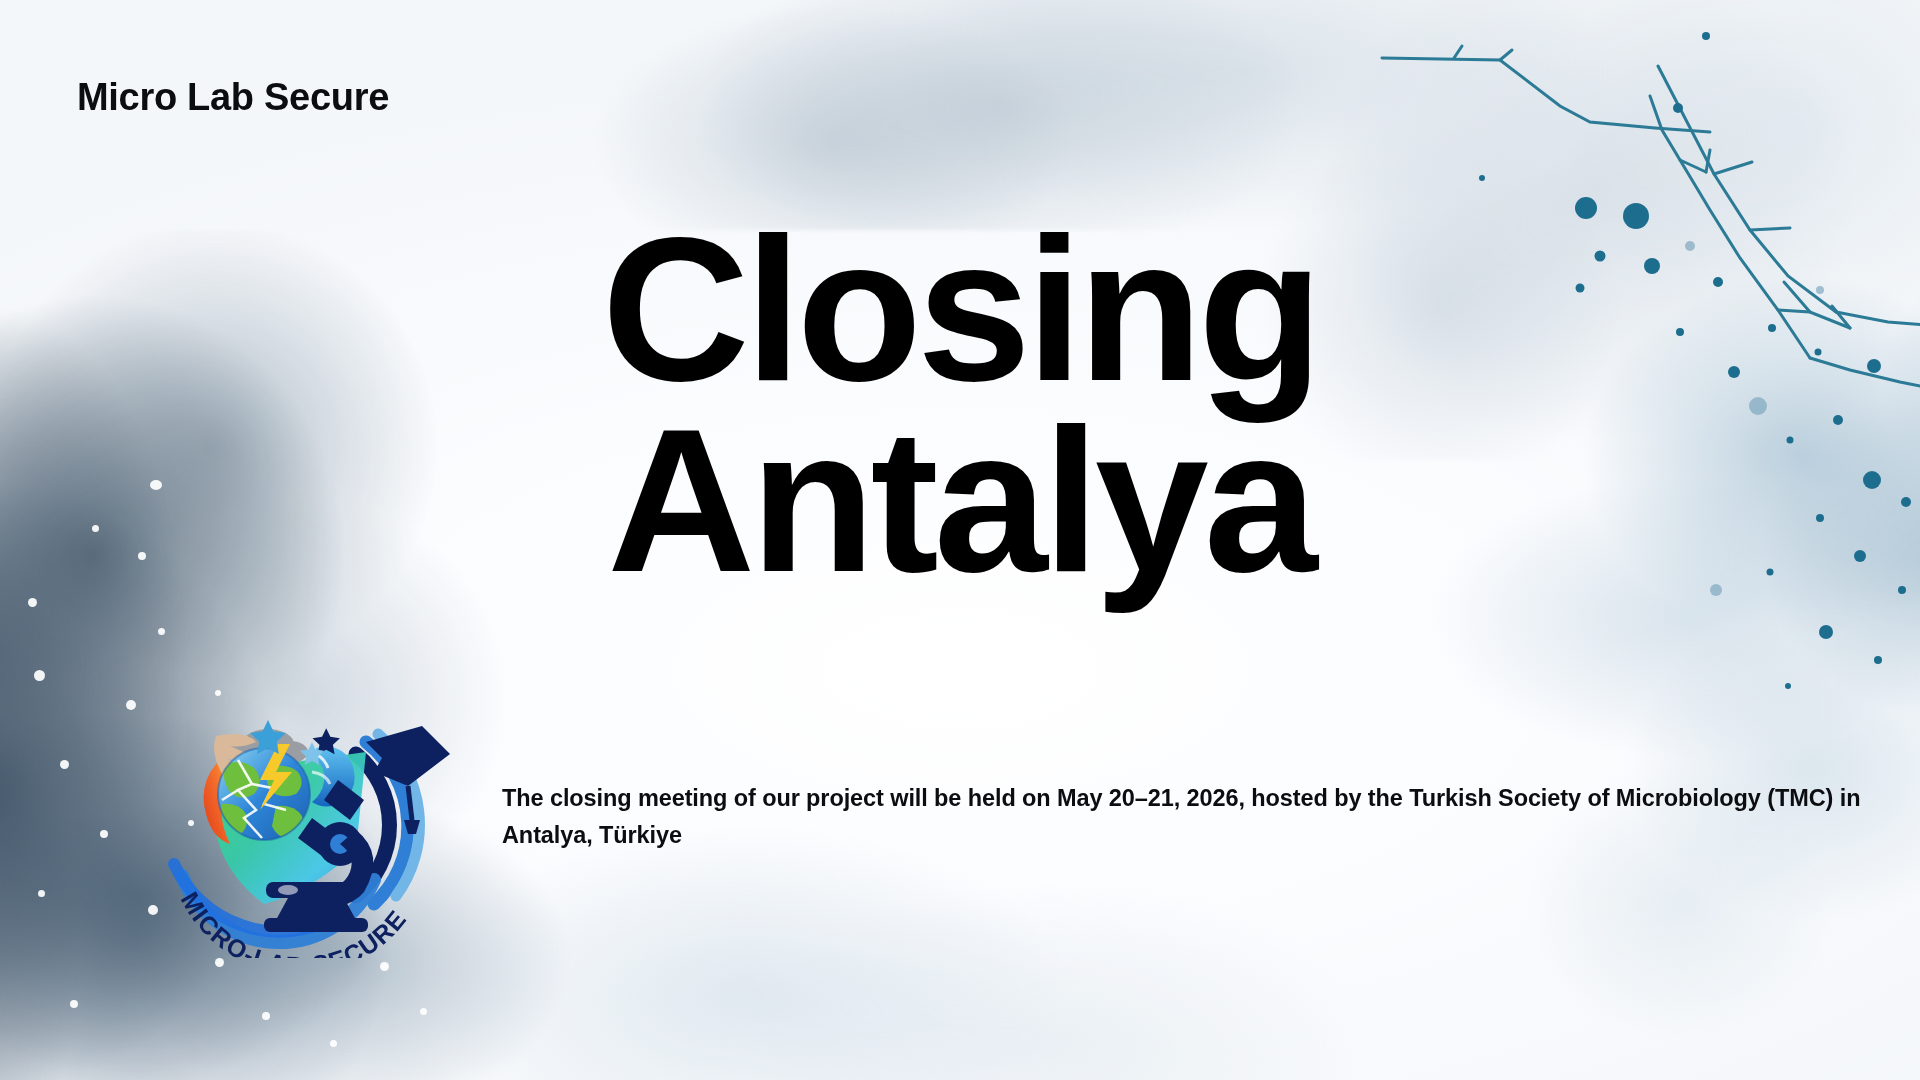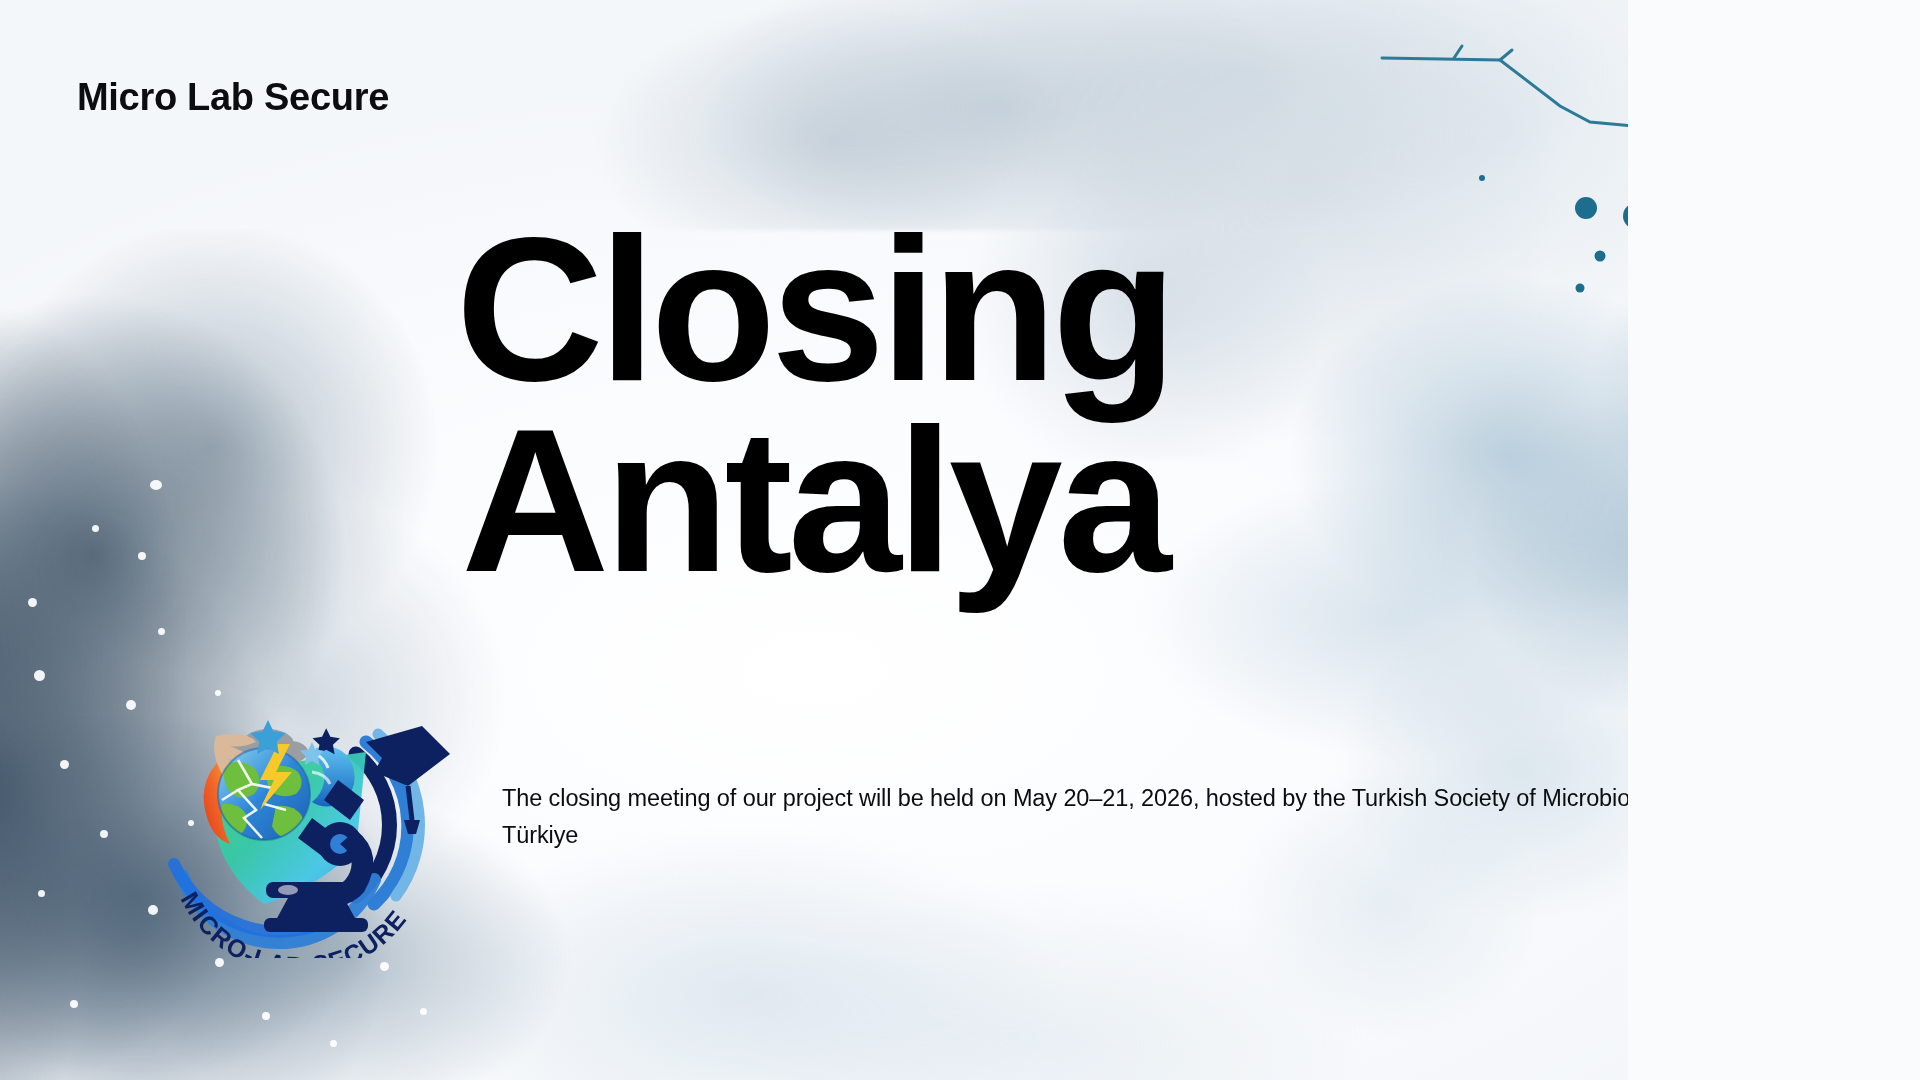--- a/index.html
+++ b/index.html
@@ -5,21 +5,21 @@
   * { margin:0; padding:0; box-sizing:border-box; }
   html,body { width:1920px; height:1080px; overflow:hidden; }
   body {
     font-family: "Liberation Sans", sans-serif;
     background:#fafbfd;
     position:relative;
   }
 
   #slide {
     position:absolute; inset:0;
-    width:1628px; height:1080px;
+    width:1920px; height:1080px;
     overflow:hidden;
     background:
       radial-gradient(ellipse 70% 55% at 50% 62%, #ffffff 0%, #fbfcfe 45%, #f4f7fa 100%),
       linear-gradient(160deg, #f2f5f8 0%, #fafcfe 35%, #ffffff 60%, #f3f6f9 100%);
   }
 
   
   .bg { position:absolute; pointer-events:none; }
 
   .wash-left {
@@ -104,21 +104,21 @@
     position:absolute; left:0; right:0; top:214px;
     text-align:center;
     font-size:205px; line-height:.93; font-weight:700;
     letter-spacing:-5px; color:#000000;
   }
   .title .l1 { display:block; }
   .title .l2 { display:block; }
 
   .body-text {
     position:absolute; left:502px; top:780px; width:1360px;
-    font-size:23.5px; line-height:1.56; font-weight:400;
+    font-size:23.5px; line-height:1.56; font-weight:700;
     letter-spacing:-.1px; color:#0b0d10;
   }
 
   
   .logo {
     position:absolute; left:160px; top:668px;
     width:290px; height:290px;
   }
   .logo svg { width:100%; height:100%; display:block; }
 </style>

